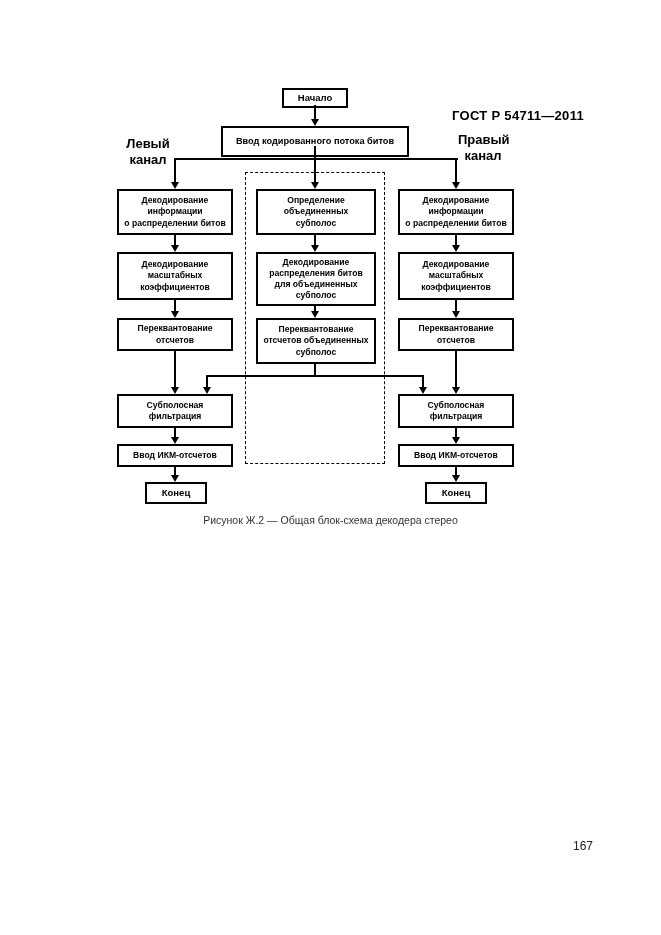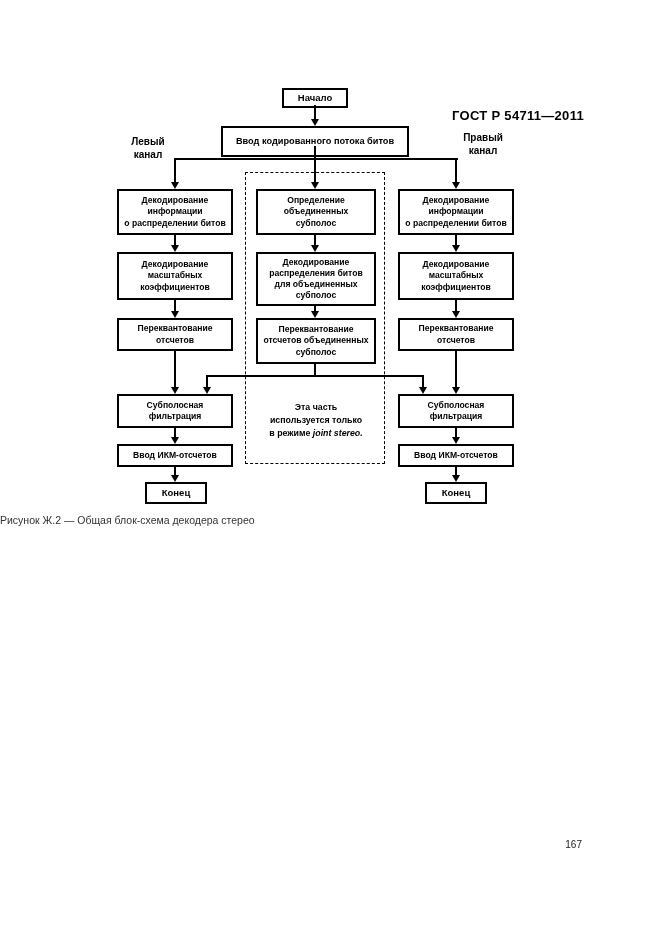--- a/index.html
+++ b/index.html
@@ -1,31 +1,31 @@
 <!DOCTYPE html>
 <html><head>
 <meta charset="utf-8">
 <style>
   html,body{margin:0;padding:0;background:#fff;}
   .page{
     position:relative;width:661px;height:935px;background:#fff;overflow:hidden;
     font-family:"Liberation Sans",sans-serif;color:#000;
   }
   .hdr{position:absolute;top:60px;right:77px;font-size:13px;font-weight:700;letter-spacing:.3px;margin-top:48px;}
-  .pagenum{position:absolute;top:839px;right:79px;font-size:10px;color:#222;}
-  .caption{position:absolute;top:514px;left:0;width:661px;font-size:10.5px;color:#333;}
+  .pagenum{position:absolute;top:839px;right:68px;font-size:12px;color:#222;}
+  .caption{position:absolute;top:514px;left:0;width:661px;text-align:center;font-size:10.5px;color:#333;}
   .box{
     position:absolute;box-sizing:border-box;border:2px solid #000;background:#fff;
     display:flex;align-items:center;justify-content:center;text-align:center;
     font-weight:700;font-size:8.6px;line-height:1.3;white-space:pre-line;
   }
   .terminal{border-radius:0;font-size:9.5px;}
   .inputbox{font-size:9.2px;}
   .chlabel{
-    position:absolute;font-size:10px;font-weight:700;text-align:center;
+    position:absolute;font-size:13px;font-weight:700;text-align:center;
     white-space:pre-line;line-height:1.25;width:50px;
   }
   .dashed{position:absolute;box-sizing:border-box;border:1.5px dashed #000;background:transparent;}
   .v{position:absolute;width:2px;background:#000;}
   .h{position:absolute;height:2px;background:#000;}
   .a{
     position:absolute;width:0;height:0;
     border-left:4px solid transparent;border-right:4px solid transparent;border-top:7px solid #000;
   }
   .note{
@@ -101,25 +101,20 @@
   <div class="a" style="left:311px;top:245px"></div>
   <div class="v" style="left:314px;top:306px;height:6px"></div>
   <div class="a" style="left:311px;top:311px"></div>
   <div class="v" style="left:314px;top:364px;height:12px"></div>
   <div class="h" style="left:206px;top:375px;width:218px"></div>
   <div class="v" style="left:206px;top:377px;height:11px"></div>
   <div class="a" style="left:203px;top:387px"></div>
   <div class="v" style="left:422px;top:377px;height:11px"></div>
   <div class="a" style="left:419px;top:387px"></div>
 
-  <div class="note" style="left:250px;top:401px;width:132px">
-    <span>Эта часть</span><br>
-    <span>используется только</span><br>
-    <span>в режиме </span><i>joint stereo.</i>
-  </div>
 
   <div class="box" style="left:398px;top:189px;width:116px;height:46px">Декодирование
 информации
 о распределении битов</div>
   <div class="box" style="left:398px;top:252px;width:116px;height:48px">Декодирование
 масштабных
 коэффициентов</div>
   <div class="box" style="left:398px;top:318px;width:116px;height:33px">Переквантование
 отсчетов</div>
   <div class="box" style="left:398px;top:394px;width:116px;height:34px">Субполосная

